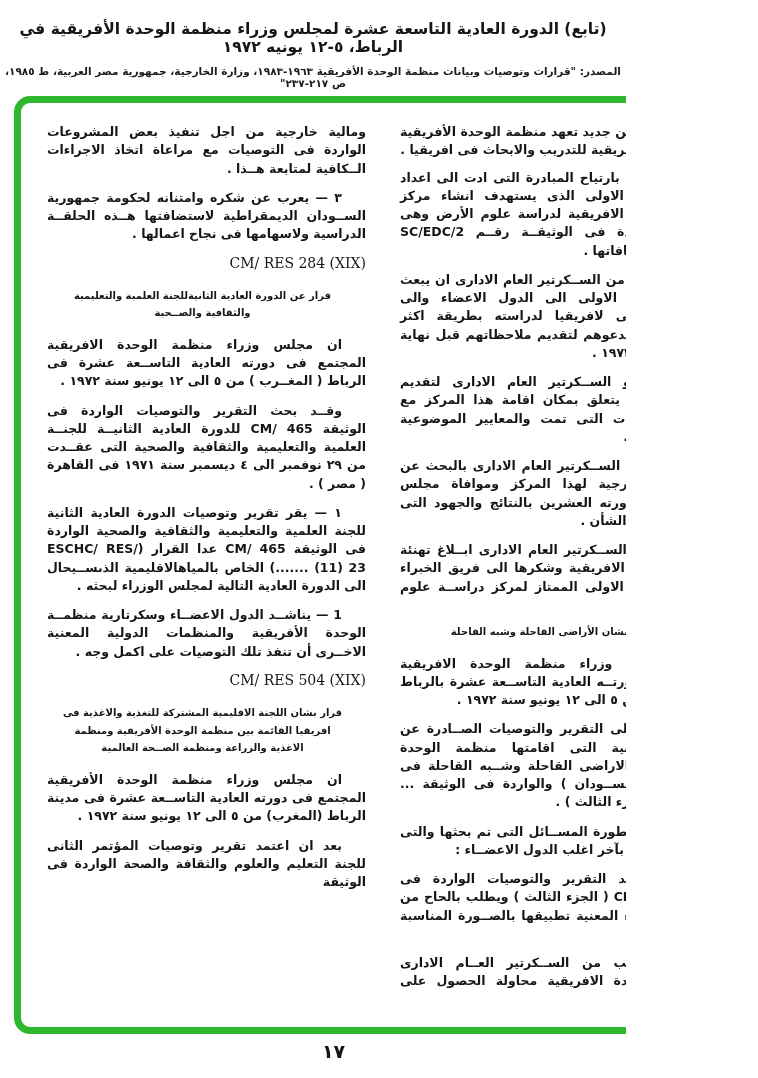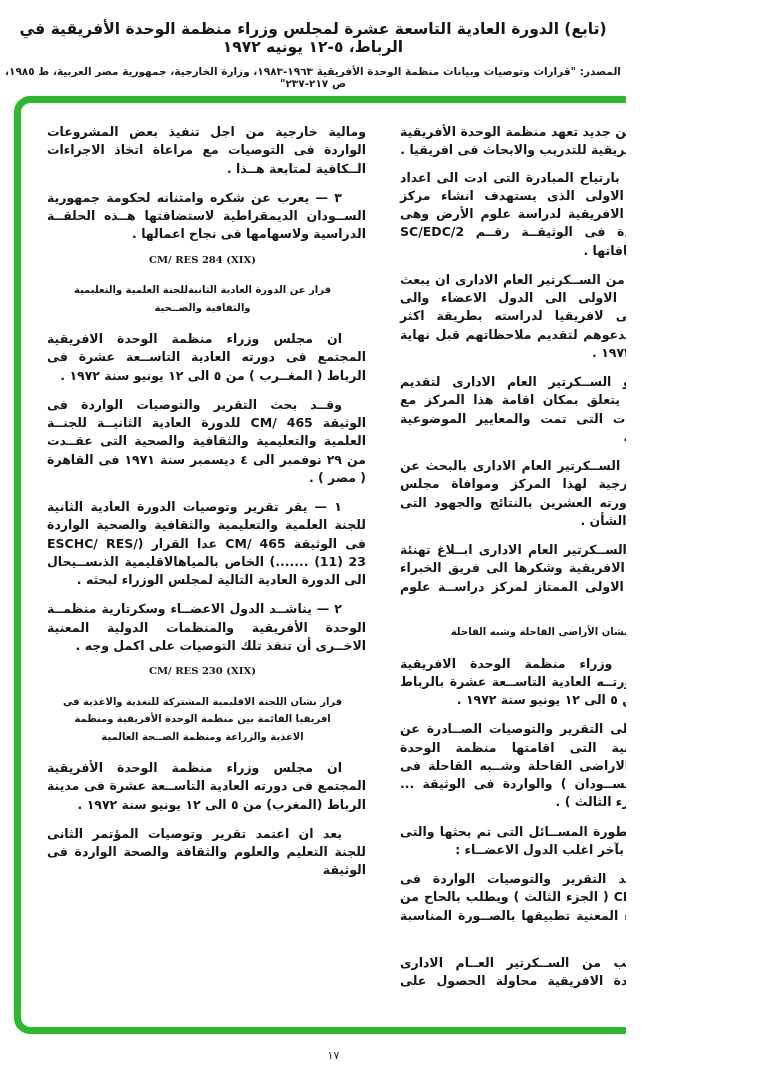--- a/index.html
+++ b/index.html
@@ -31,34 +31,34 @@
     text-align:justify;text-justify:inter-word;
   }
 
   .para{margin:0 0 9px 8px;text-indent:24px;}
   .cont{text-indent:0;}               
   .gap{margin-top:11px;}
   .mt-lg{margin-top:26px;}
   .mt-xl{margin-top:44px;}
 
   .ref{
-    direction:ltr;text-align:center;
+    direction:ltr;text-align:right;
     font-family:"DejaVu Serif", serif;
-    font-size:10px;font-weight:bold;
+    font-size:14px;font-weight:normal;
     margin:0 0 14px 0;text-indent:0;
   }
   .heading{
     text-align:center;text-indent:0;
     font-size:10px;font-weight:bold;line-height:1.75;
     max-width:88%;margin:2px auto 14px auto;
   }
 
   .page-number{
     position:absolute;left:0;right:0;bottom:16px;
-    text-align:center;font-size:11px;font-weight:normal;direction:rtl;margin-left:41px;
+    text-align:center;font-size:19px;font-weight:bold;direction:rtl;margin-left:41px;
   }
 </style>
 </head>
 <body>
 
 <div class="page">
 
   <div class="header">
     <div class="header-line1">(تابع) الدورة العادية التاسعة عشرة لمجلس وزراء منظمة الوحدة الأفريقية في الرباط، ٥-١٢ يونيه ١٩٧٢</div>
     <div class="header-line2">المصدر: "قرارات وتوصيات وبيانات منظمة الوحدة الأفريقية ١٩٦٣-١٩٨٣، وزارة الخارجية، جمهورية مصر العربية، ط ١٩٨٥، ص ٢١٧-٢٣٧"</div>
@@ -83,22 +83,22 @@
       </div>
 
       <div class="col">
         <p class="para cont">ومالية خارجية من اجل تنفيذ بعض المشروعات الواردة فى التوصيات مع مراعاة اتخاذ الاجراءات الــكافية لمتابعة هــذا .</p>
         <p class="para gap">٣ — يعرب عن شكره وامتنانه لحكومة جمهورية الســودان الديمقراطية لاستضافتها هــذه الحلقــة الدراسية ولاسهامها فى نجاح اعمالها .</p>
         <p class="ref mt-xl">CM/ RES 284 (XIX)</p>
         <p class="heading">قرار عن الدورة العادية الثانيةللجنة العلمية والتعليمية والثقافية والصــحية</p>
         <p class="para">ان مجلس وزراء منظمة الوحدة الافريقية المجتمع فى دورته العادية التاســعة عشرة فى الرباط ( المغــرب ) من ٥ الى ١٢ يونيو سنة ١٩٧٢ .</p>
         <p class="para gap">وقــد بحث التقرير والتوصيات الواردة فى الوثيقة CM/ 465 للدورة العادية الثانيــة للجنــة العلمية والتعليمية والثقافية والصحية التى عقــدت من ٢٩ نوفمبر الى ٤ ديسمبر سنة ١٩٧١ فى القاهرة ( مصر ) .</p>
         <p class="para gap">١ — يقر تقرير وتوصيات الدورة العادية الثانية للجنة العلمية والتعليمية والثقافية والصحية الواردة فى الوثيقة CM/ 465 عدا القرار (ESCHC/ RES/ (....... (11) 23 الخاص بالمياهالاقليمية الذىســيحال الى الدورة العادية التالية لمجلس الوزراء لبحثه .</p>
-        <p class="para gap">٢ — يناشــد الدول الاعضــاء وسكرتارية منظمــة الوحدة الأفريقية والمنظمات الدولية المعنية الاخــرى أن تنفذ تلك التوصيات على اكمل وجه .</p>
-        <p class="ref mt-xl">CM/ RES 230 (XIX)</p>
+        <p class="para gap">1 — يناشــد الدول الاعضــاء وسكرتارية منظمــة الوحدة الأفريقية والمنظمات الدولية المعنية الاخــرى أن تنفذ تلك التوصيات على اكمل وجه .</p>
+        <p class="ref mt-xl">CM/ RES 504 (XIX)</p>
         <p class="heading">قرار بشان اللجنة الاقليمية المشتركة للتغذية والاغذية فى افريقيا القائمة بين منظمة الوحدة الأفريقية ومنظمة الاغذية والزراعة ومنظمة الصــحة العالمية</p>
         <p class="para">ان مجلس وزراء منظمة الوحدة الأفريقية المجتمع فى دورته العادية التاســعة عشرة فى مدينة الرباط (المغرب) من ٥ الى ١٢ يونيو سنة ١٩٧٢ .</p>
         <p class="para gap">بعد ان اعتمد تقرير وتوصيات المؤتمر الثانى للجنة التعليم والعلوم والثقافة والصحة الواردة فى الوثيقة</p>
       </div>
 
     </div>
   </div>
 
   <div class="page-number">١٧</div>
 </div>

